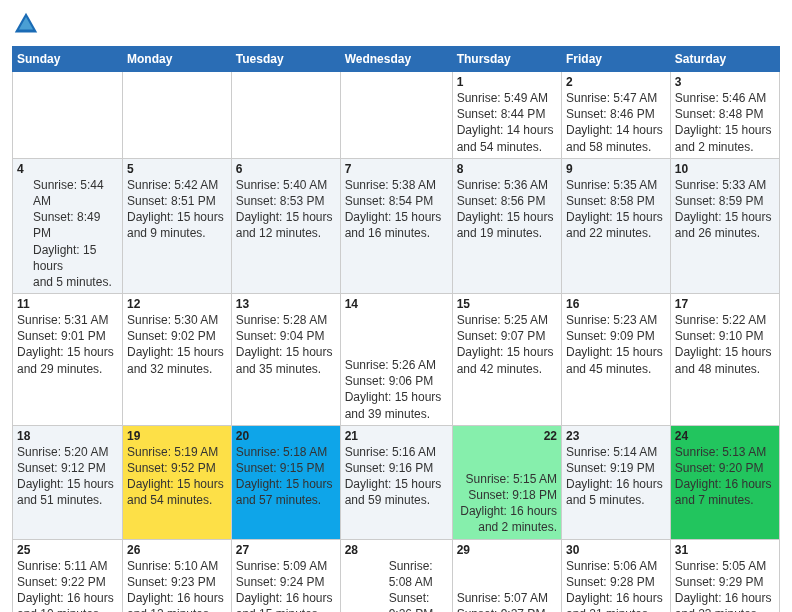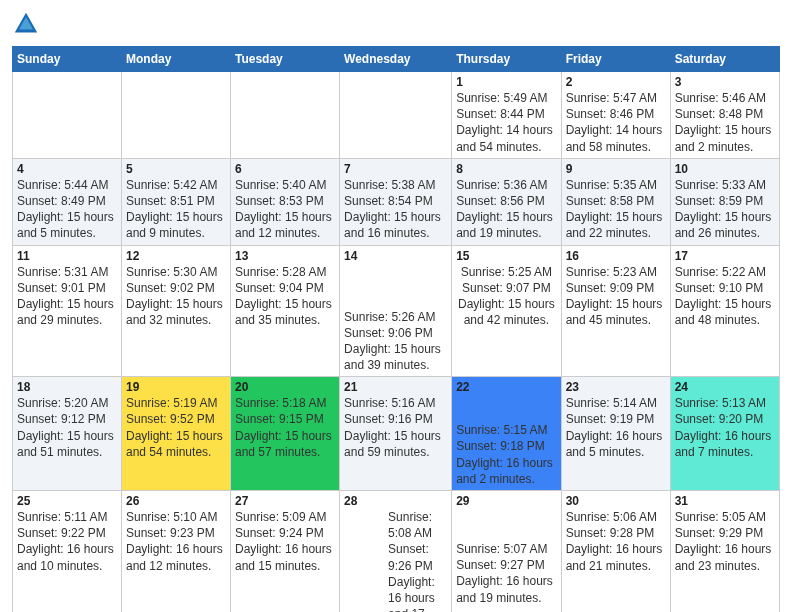--- a/index.html
+++ b/index.html
@@ -150,21 +150,21 @@
             <span class="day-number">3</span>
             <div class="day-info" style="white-space: pre-line;">Sunrise: 5:46 AM
 Sunset: 8:48 PM
 Daylight: 15 hours
 and 2 minutes.</div>
           </td>
         </tr>
         <tr>
           <td style="background: rgb(240, 244, 248);">
             <span class="day-number">4</span>
-            <div class="day-info" style="white-space: pre-line;">Sunrise: 5:44 AM
+            <div class="day-info" style="white-space: pre-line; margin-left: 16px;">Sunrise: 5:44 AM
 Sunset: 8:49 PM
 Daylight: 15 hours
 and 5 minutes.</div>
           </td>
           <td style="background: rgb(240, 244, 248);">
             <span class="day-number">5</span>
             <div class="day-info" style="white-space: pre-line;">Sunrise: 5:42 AM
 Sunset: 8:51 PM
 Daylight: 15 hours
 and 9 minutes.</div>
@@ -229,21 +229,21 @@
           </td>
           <td>
             <span class="day-number">14</span>
             <div class="day-info" style="white-space: pre-line; margin-top: 46px;">Sunrise: 5:26 AM
 Sunset: 9:06 PM
 Daylight: 15 hours
 and 39 minutes.</div>
           </td>
           <td>
             <span class="day-number">15</span>
-            <div class="day-info" style="white-space: pre-line; text-align: center;">Sunrise: 5:25 AM
+            <div class="day-info" style="white-space: pre-line;">Sunrise: 5:25 AM
 Sunset: 9:07 PM
 Daylight: 15 hours
 and 42 minutes.</div>
           </td>
           <td>
             <span class="day-number">16</span>
             <div class="day-info" style="white-space: pre-line;">Sunrise: 5:23 AM
 Sunset: 9:09 PM
 Daylight: 15 hours
 and 45 minutes.</div>
@@ -264,49 +264,49 @@
 Daylight: 15 hours
 and 51 minutes.</div>
           </td>
           <td style="background: #fde047;">
             <span class="day-number">19</span>
             <div class="day-info" style="white-space: pre-line;">Sunrise: 5:19 AM
 Sunset: 9:52 PM
 Daylight: 15 hours
 and 54 minutes.</div>
           </td>
-          <td style="background: #22c55e;">
+          <td style="background: #0ea5e9;">
             <span class="day-number">20</span>
             <div class="day-info" style="white-space: pre-line;">Sunrise: 5:18 AM
 Sunset: 9:15 PM
 Daylight: 15 hours
 and 57 minutes.</div>
           </td>
           <td style="background: rgb(240, 244, 248);">
             <span class="day-number">21</span>
             <div class="day-info" style="white-space: pre-line;">Sunrise: 5:16 AM
 Sunset: 9:16 PM
 Daylight: 15 hours
 and 59 minutes.</div>
           </td>
-          <td style="background: #3b82f6;">
+          <td style="background: #86efac; text-align: right;">
             <span class="day-number">22</span>
             <div class="day-info" style="white-space: pre-line; margin-top: 28px;">Sunrise: 5:15 AM
 Sunset: 9:18 PM
 Daylight: 16 hours
 and 2 minutes.</div>
           </td>
           <td style="background: rgb(240, 244, 248);">
             <span class="day-number">23</span>
             <div class="day-info" style="white-space: pre-line;">Sunrise: 5:14 AM
 Sunset: 9:19 PM
 Daylight: 16 hours
 and 5 minutes.</div>
           </td>
-          <td style="background: #5eead4;">
+          <td style="background: #22c55e;">
             <span class="day-number">24</span>
             <div class="day-info" style="white-space: pre-line;">Sunrise: 5:13 AM
 Sunset: 9:20 PM
 Daylight: 16 hours
 and 7 minutes.</div>
           </td>
         </tr>
         <tr>
           <td>
             <span class="day-number">25</span>

